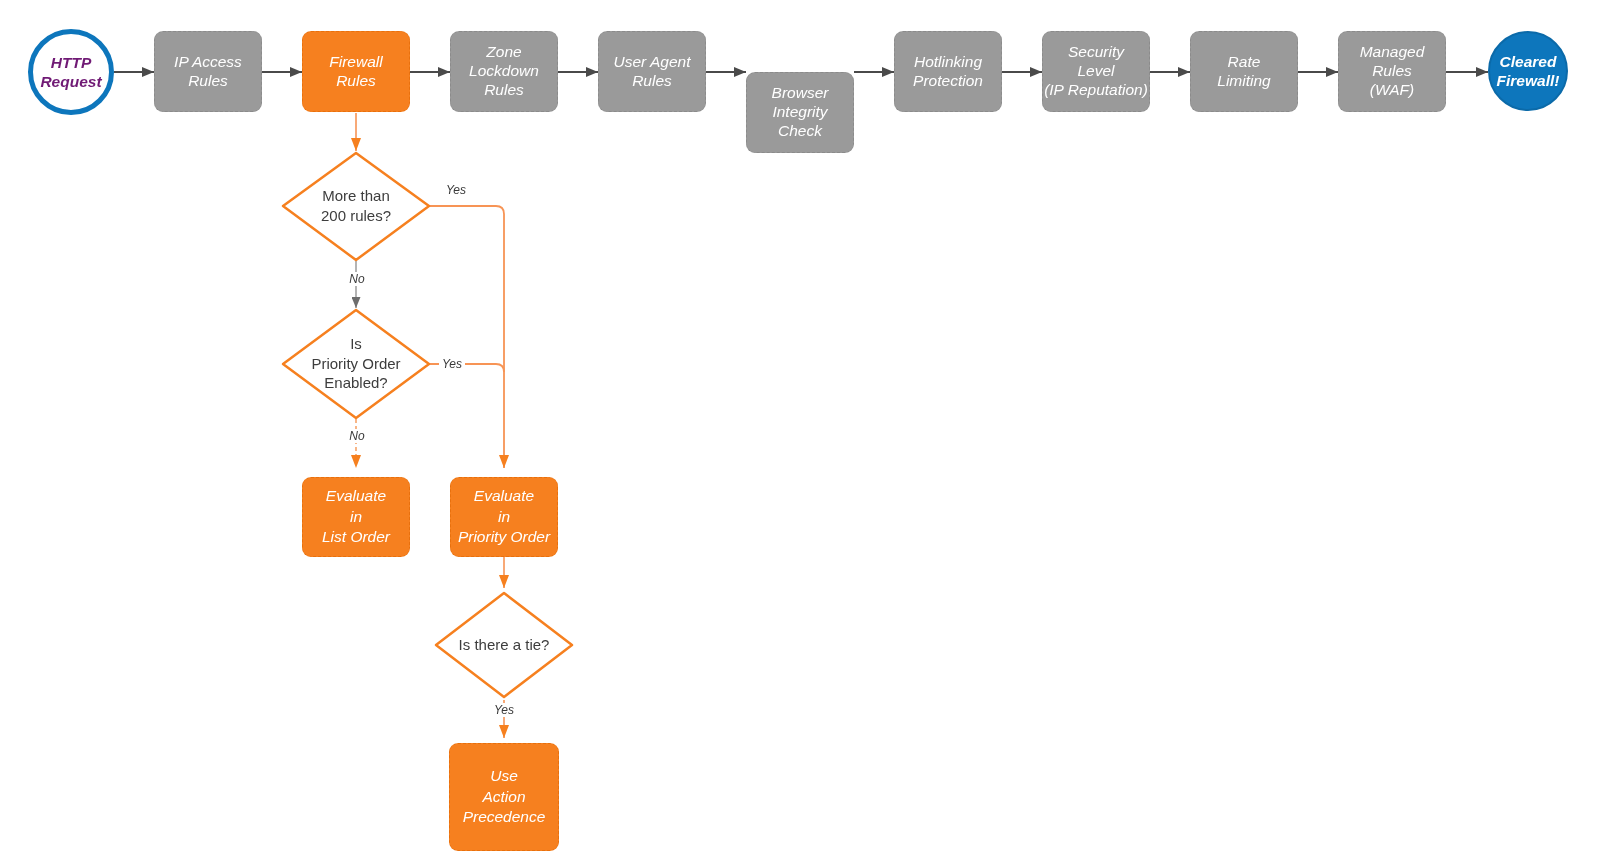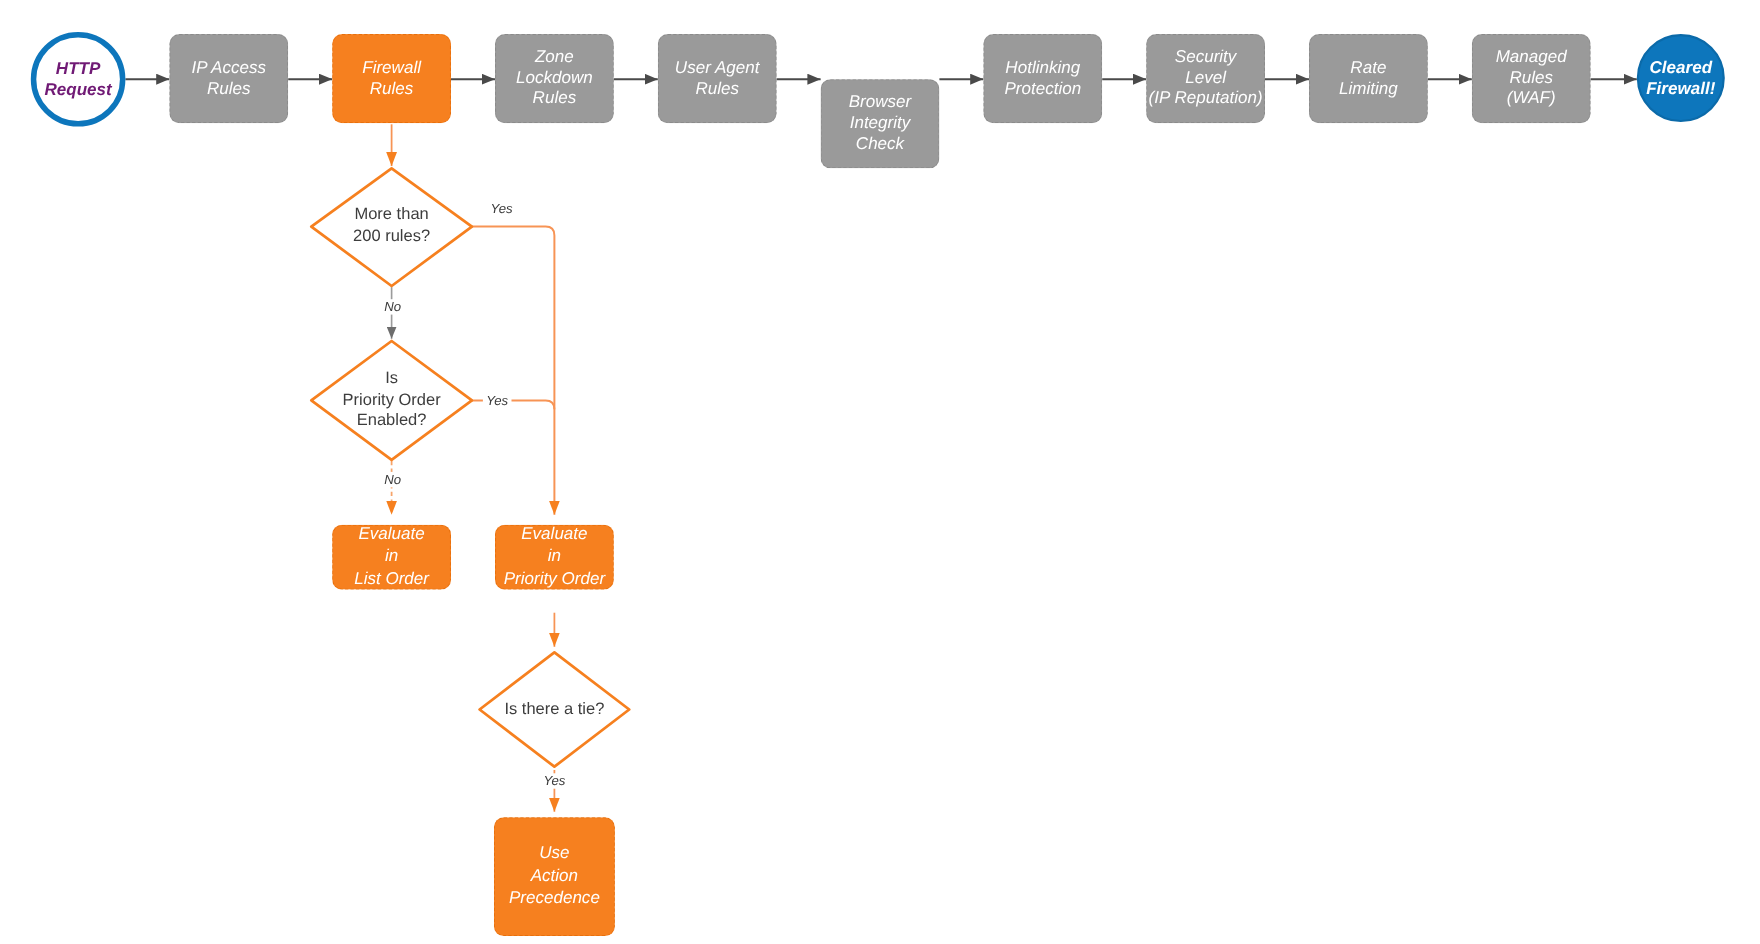--- a/index.html
+++ b/index.html
@@ -8,21 +8,21 @@
   .layer{position:absolute;left:0;top:0;width:1600px;height:858px;}
   .node{position:absolute;display:flex;align-items:center;justify-content:center;
         text-align:center;box-sizing:border-box;white-space:pre-line;}
   .stage{width:108px;height:81px;border-radius:9px;background:#9a9a9a;
          border:1px dashed #8b8b8b;color:#ffffff;font-style:italic;
          font-size:15.5px;line-height:1.22;}
   .stage.highlight{background:#f6801f;border-color:#e8700d;}
   .circle{border-radius:50%;font-weight:bold;font-style:italic;font-size:15.5px;line-height:1.25;}
   .circle.start{width:86px;height:86px;border:5px solid #0d76bc;color:#701a75;background:#ffffff;}
   .circle.end{width:80px;height:80px;background:#0d76bc;border:2px solid #0b6aa9;color:#ffffff;}
-  .action{width:108px;height:59px;border-radius:9px;background:#f6801f;
+  .action{width:108px;height:80px;border-radius:9px;background:#f6801f;
           border:1px dashed #e8700d;color:#ffffff;font-style:italic;
           font-size:15.5px;line-height:1.32;}
   .dlabel{position:absolute;transform:translate(-50%,-50%);text-align:center;
           color:#3d3d3d;font-size:15px;line-height:1.3;white-space:pre-line;}
   .elabel{position:absolute;transform:translate(-50%,-50%);font-style:italic;
           font-size:12px;color:#3a3a3a;background:#ffffff;padding:0 3px;}
 </style>
 </head>
 <body>
 

